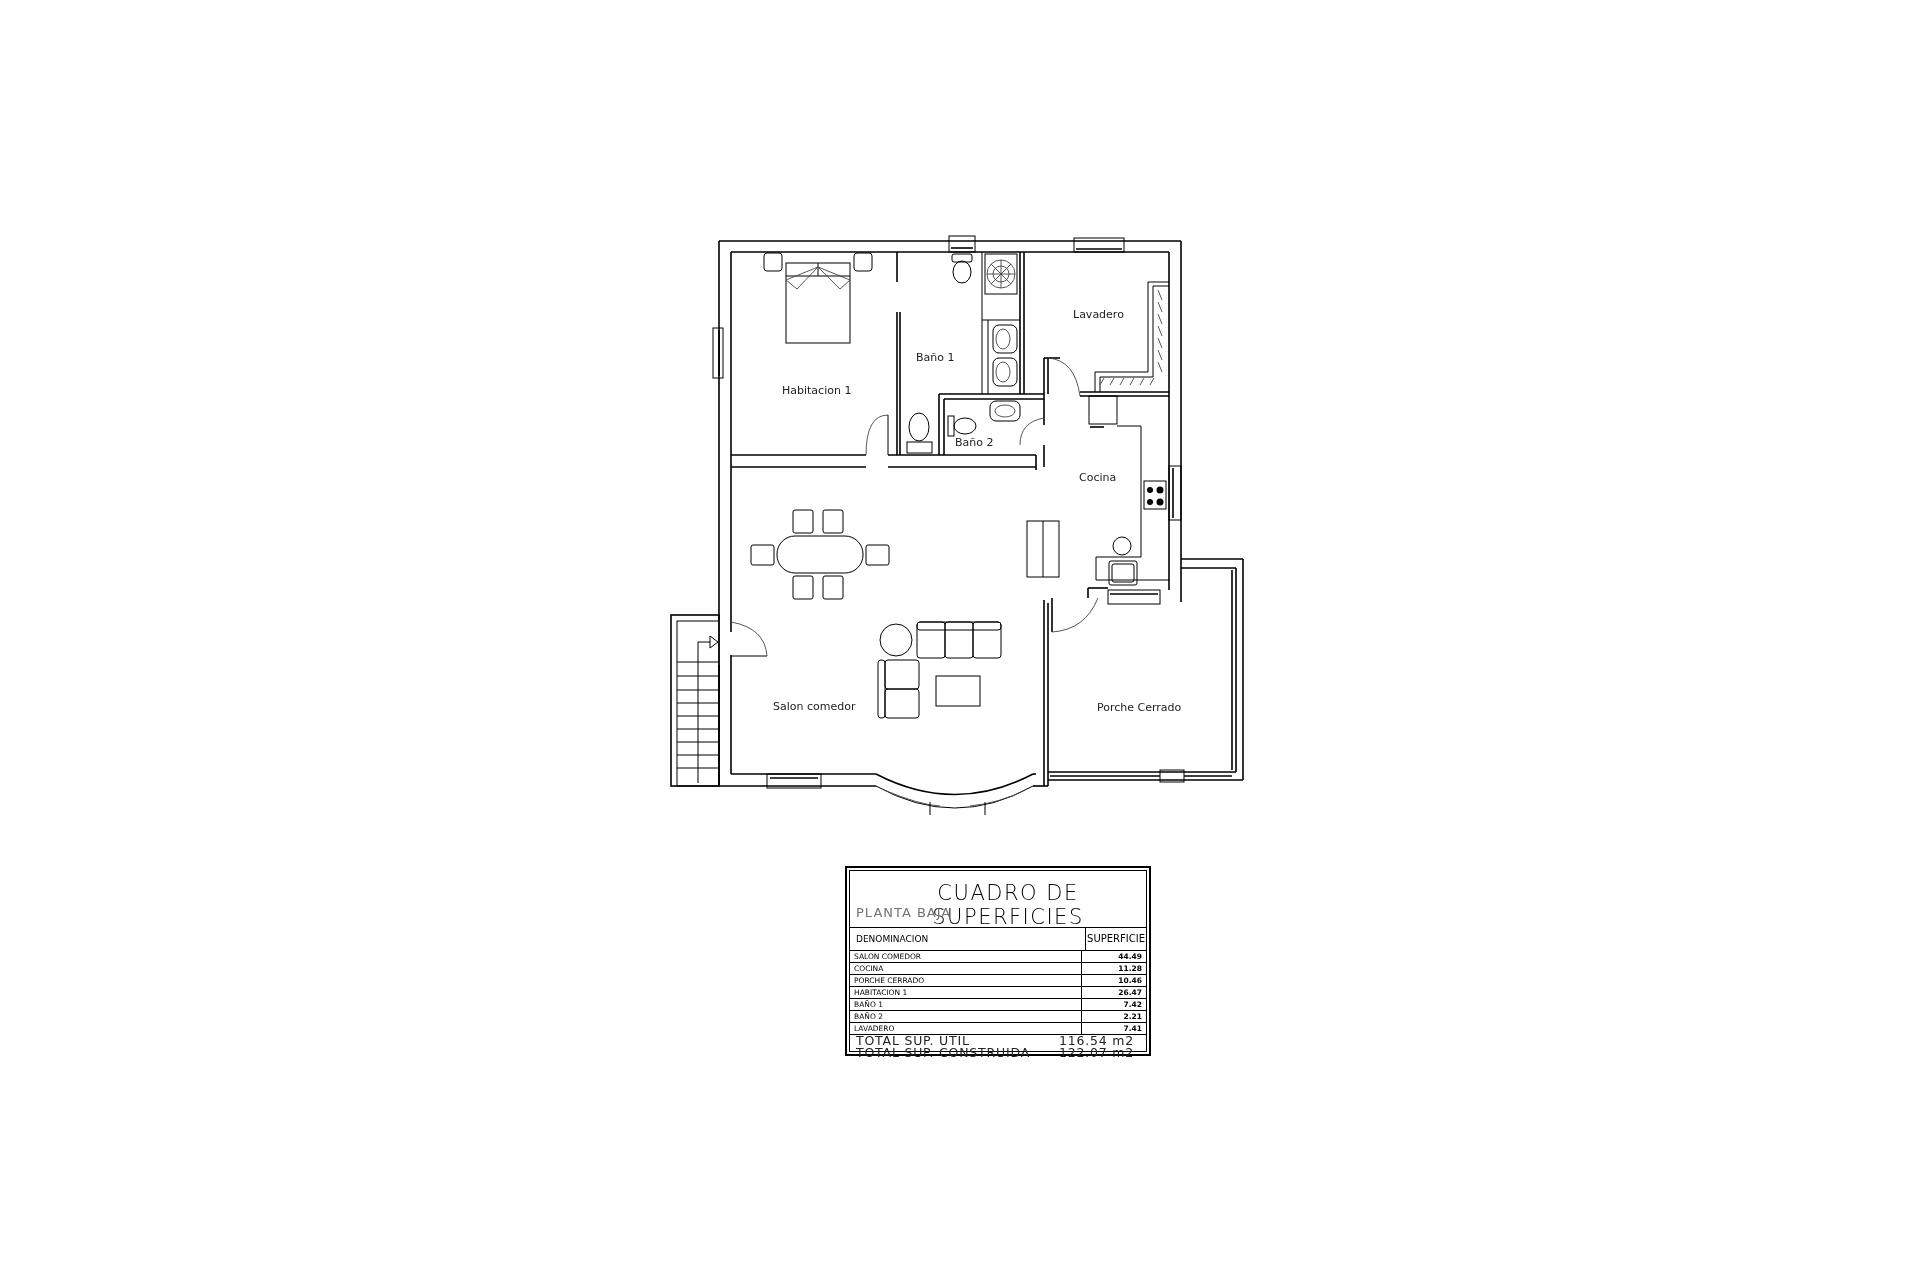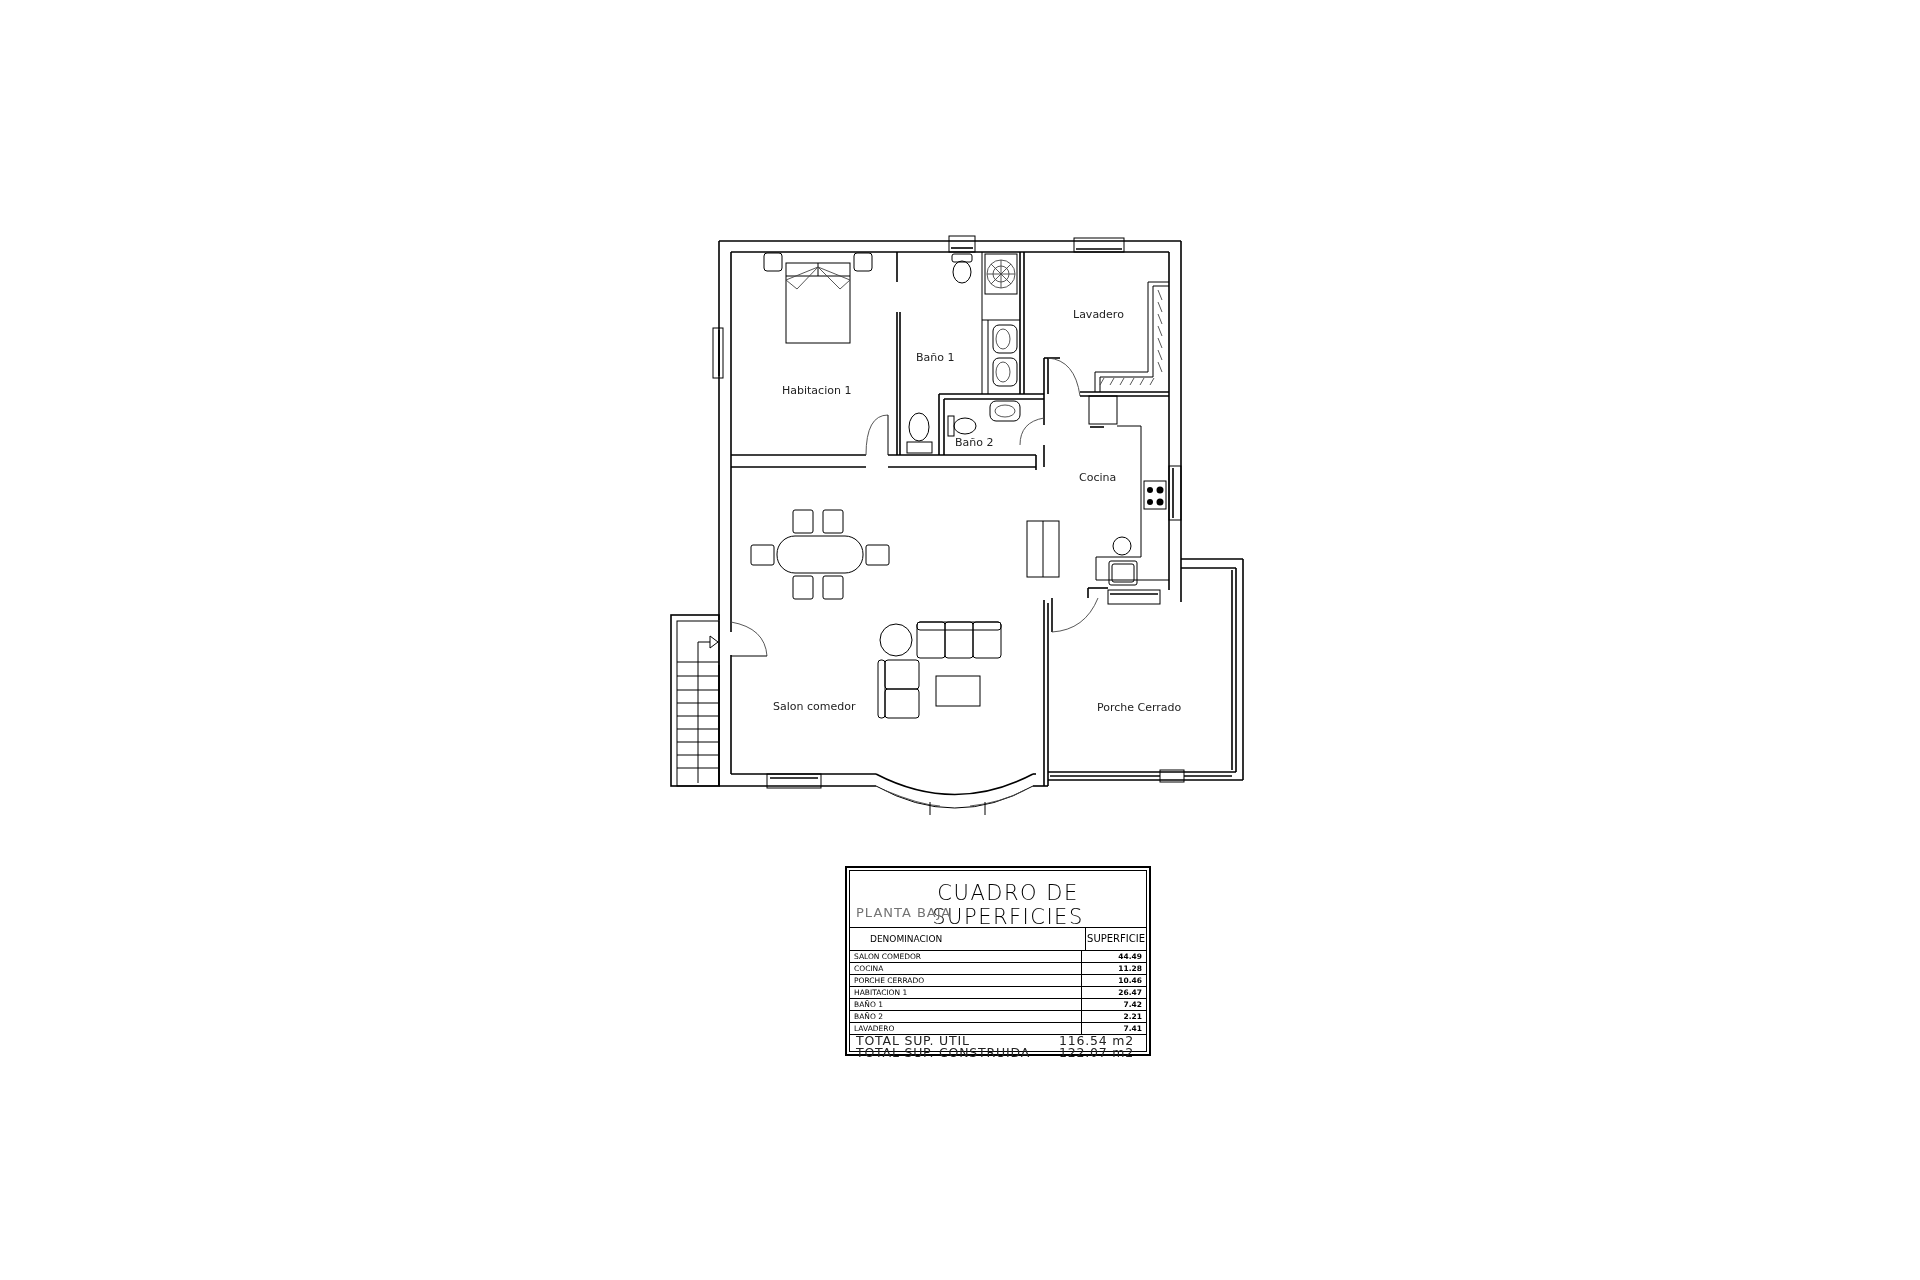--- a/index.html
+++ b/index.html
@@ -8,21 +8,21 @@
   .w { fill:none; stroke:#000; stroke-width:1.6; }
   .t { fill:none; stroke:#000; stroke-width:1; }
   .g { fill:none; stroke:#444; stroke-width:0.9; }
   .room-label { font-family:"DejaVu Sans", sans-serif; font-size:11px; fill:#222; }
   #table-box { position:absolute; left:845px; top:866px; width:306px; height:190px; border:2px solid #000; box-sizing:border-box; }
   #table-box .inner { position:absolute; left:2px; top:2px; right:2px; bottom:2px; border:1px solid #000; }
   .tb-title { position:absolute; left:0; right:0; top:10px; text-align:center; font-size:21px; letter-spacing:1.5px; color:#000000; font-weight:300; padding-left:20px; }
   .tb-sub { position:absolute; left:6px; top:34px; font-size:13px; letter-spacing:1px; color:#737373; }
   .tb-grid { position:absolute; left:0; right:0; top:56px; border-top:1px solid #000; }
   .tb-head { display:flex; height:22px; border-bottom:1px solid #000; font-size:9px; }
-  .tb-head .c1 { flex:1; padding-left:6px; line-height:22px; border-right:1px solid #000;margin-left:14px; }
+  .tb-head .c1 { flex:1; padding-left:6px; line-height:22px; border-right:1px solid #000; }
   .tb-head .c2 { width:60px; text-align:center; line-height:22px; font-size:10px; }
   .tb-row { display:flex; height:11px; border-bottom:1px solid #000; font-size:7.5px; line-height:11px; }
   .tb-row .c1 { flex:1; padding-left:4px; border-right:1px solid #000; }
   .tb-row .c2 { width:60px; text-align:right; padding-right:4px;font-weight:bold; }
   .tb-row:last-child { border-bottom:none; }
   .tb-total { display:flex; font-size:12.5px; line-height:12px; padding-left:6px; letter-spacing:0.8px; color:#222; }
   .tb-total .lbl { flex:1; }
   .tb-total .val { width:90px; text-align:right; padding-right:12px; }
 </style>
 </head>

